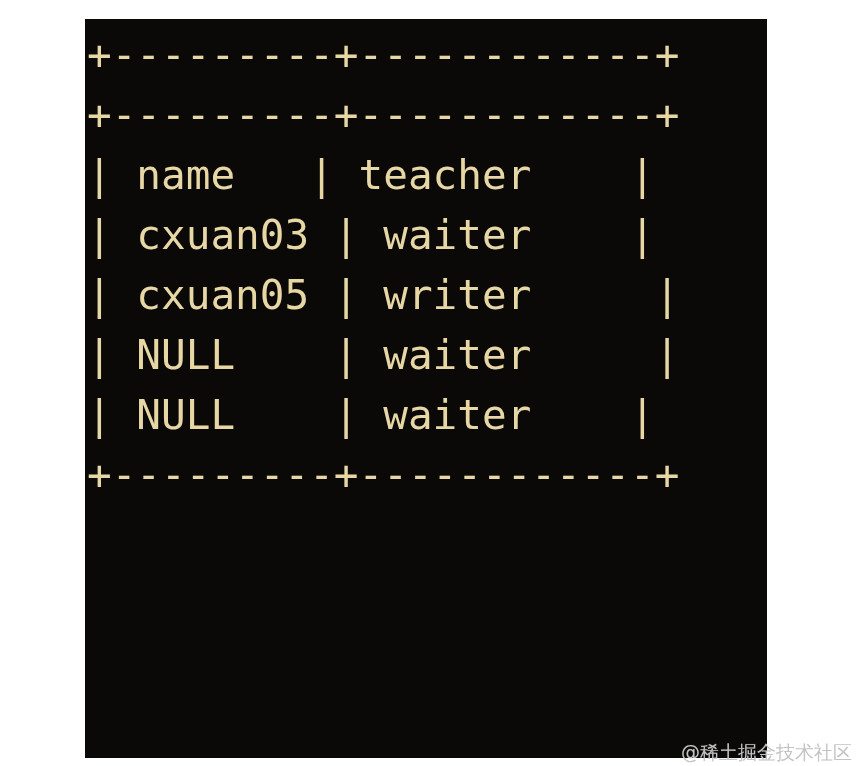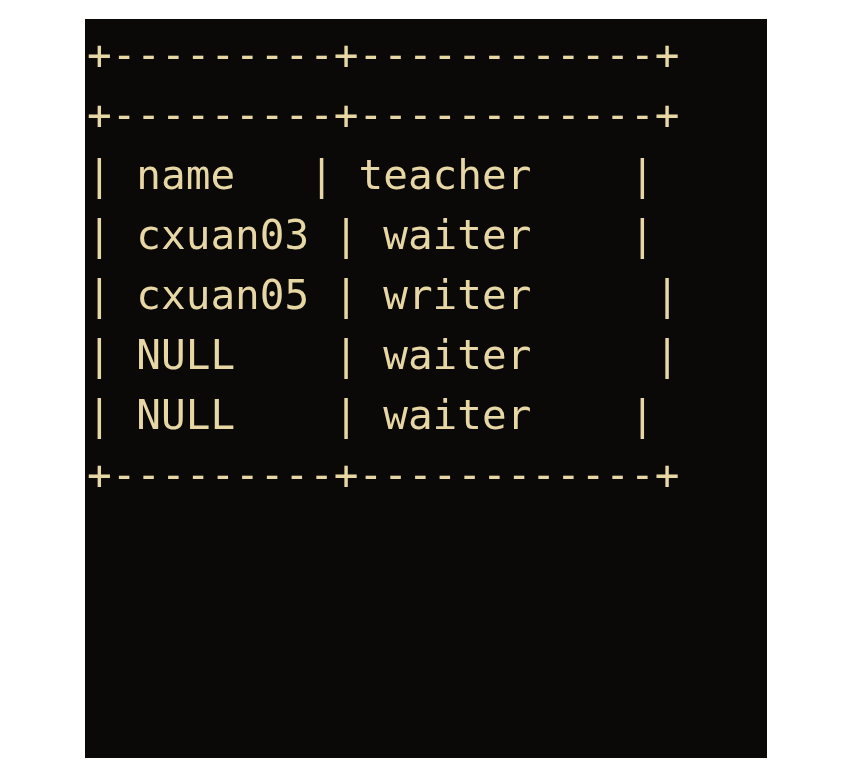--- a/index.html
+++ b/index.html
@@ -59,14 +59,15 @@
     <div class="term-line">+---------+------------+</div>
     <div class="term-line">+---------+------------+</div>
     <div class="term-line">| name   | teacher    |</div>
     <div class="term-line">| cxuan03 | waiter    |</div>
     <div class="term-line">| cxuan05 | writer     |</div>
     <div class="term-line">| NULL    | waiter     |</div>
     <div class="term-line">| NULL    | waiter    |</div>
     <div class="term-line">+---------+------------+</div>
   </div>
 
+  <div class="watermark">@稀土掘金技术社区</div>
 
 </div>
 
 </body></html>

